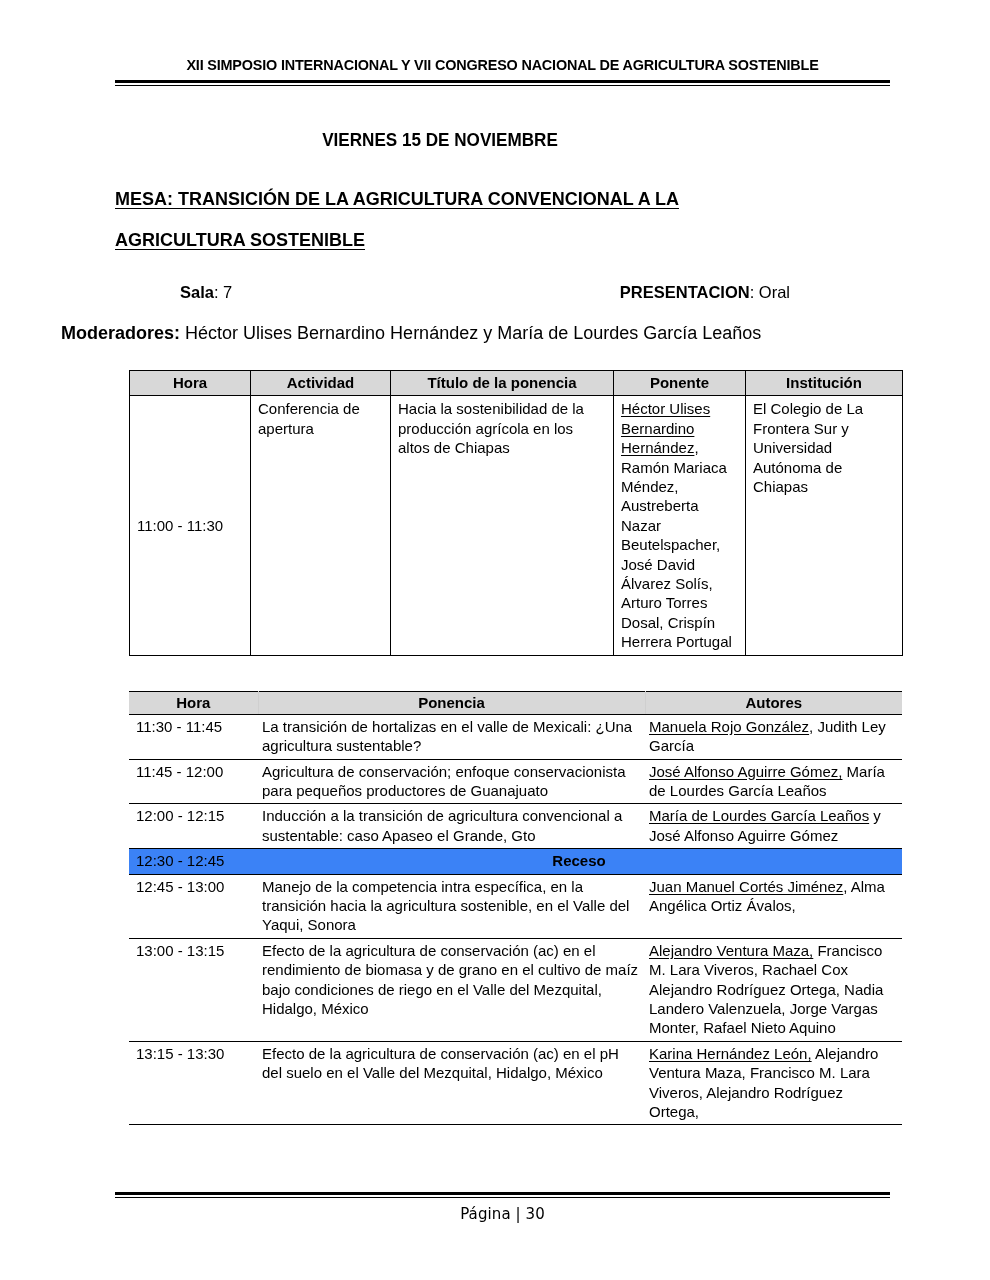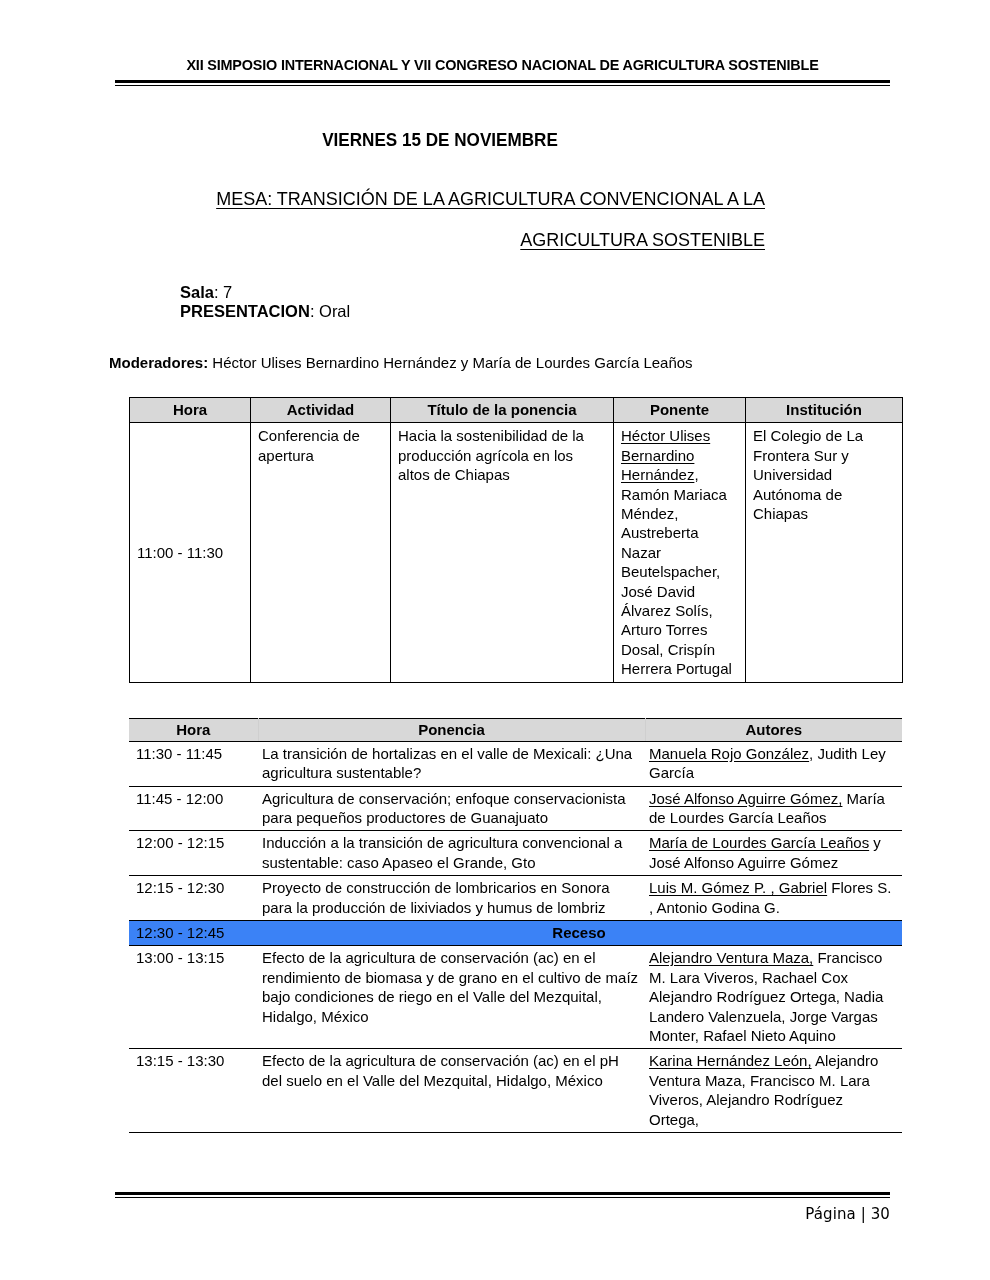--- a/index.html
+++ b/index.html
@@ -54,21 +54,21 @@
     top: 1190px;
     width: 775px;
   }
   .rule-double-bottom {
     border-top: 3px solid #000;
     border-bottom: 1px solid #000;
     height: 2px;
   }
   .footer-text {
     margin-top: 7px;
-    text-align: right;
+    text-align: center;
     font-size: 15px;
     font-family: "DejaVu Sans", sans-serif;
     letter-spacing: 0.1px;
   }
 
   
   .content {
     position: absolute;
     left: 0;
     top: 128px;
@@ -78,45 +78,44 @@
   .day-title {
     text-align: center;
     font-weight: bold;
     font-size: 18px;
     transform: scaleX(0.95);
     transform-origin: center center;
   }
 
   .mesa-title {
     margin-top: 28px;
-    text-align: right;
-    font-weight: normal;
+    text-align: left;
+    font-weight: bold;
     font-size: 18px;
     line-height: 41px;
     padding: 0 115px;
   }
   .mesa-title .u {
     text-decoration: underline;
     text-underline-offset: 3px;
   }
 
   .room-row {
     margin-top: 22px;
     padding: 0 90px 0 180px;
     display: flex;
     justify-content: space-between;
     font-size: 16.5px;
-    flex-direction: column;
   }
   .room-row .lbl { font-weight: bold; }
 
   .moderators {
-    margin-top: 33px;
-    padding-left: 109px;
-    font-size: 15px;
+    margin-top: 21px;
+    padding-left: 61px;
+    font-size: 18px;
   }
   .moderators .lbl { font-weight: bold; }
 
   
   .tbl-wrap-1 {
     margin-top: 26px;
     padding-left: 129px;
   }
   table.t1 {
     border-collapse: collapse;
@@ -277,28 +276,28 @@
             <tr>
               <td class="hora">11:45 - 12:00</td>
               <td>Agricultura de conservación; enfoque conservacionista  para pequeños productores  de Guanajuato</td>
               <td><span class="lead-name">José Alfonso Aguirre Gómez,</span><span> María de Lourdes García Leaños</span></td>
             </tr>
             <tr>
               <td class="hora">12:00 - 12:15</td>
               <td>Inducción a la transición de agricultura convencional a sustentable: caso Apaseo el Grande, Gto</td>
               <td><span class="lead-name">María de Lourdes García Leaños</span><span> y José Alfonso Aguirre Gómez</span></td>
             </tr>
-            <tr>
-              <td class="hora">12:15 - 12:30</td>
-              <td>Proyecto de construcción de lombricarios en Sonora para la producción de lixiviados y humus de lombriz</td>
-              <td><span class="lead-name">Luis M. Gómez P. , Gabriel</span><span> Flores S. , Antonio Godina G.</span></td>
-            </tr>
             <tr class="break">
               <td class="hora">12:30 - 12:45</td>
               <td class="break-label" colspan="2">Receso</td>
+            </tr>
+            <tr>
+              <td class="hora">12:45 - 13:00</td>
+              <td>Manejo de la competencia intra específica, en la transición hacia la agricultura sostenible, en el Valle del Yaqui, Sonora</td>
+              <td><span class="lead-name">Juan Manuel Cortés Jiménez</span><span>, Alma Angélica Ortiz Ávalos,</span></td>
             </tr>
             <tr>
               <td class="hora">13:00 - 13:15</td>
               <td>Efecto de la agricultura de conservación (ac) en el rendimiento de biomasa  y de grano en el cultivo de maíz bajo condiciones de riego en el Valle del Mezquital, Hidalgo, México</td>
               <td><span class="lead-name">Alejandro Ventura Maza,</span><span> Francisco M. Lara Viveros, Rachael Cox Alejandro Rodríguez Ortega, Nadia Landero Valenzuela, Jorge Vargas Monter, Rafael Nieto Aquino</span></td>
             </tr>
             <tr>
               <td class="hora">13:15 - 13:30</td>
               <td>Efecto de la agricultura de conservación (ac) en el pH del suelo en el Valle del Mezquital, Hidalgo, México</td>
               <td><span class="lead-name">Karina Hernández León,</span><span> Alejandro Ventura Maza, Francisco M. Lara Viveros, Alejandro Rodríguez Ortega,</span></td>

